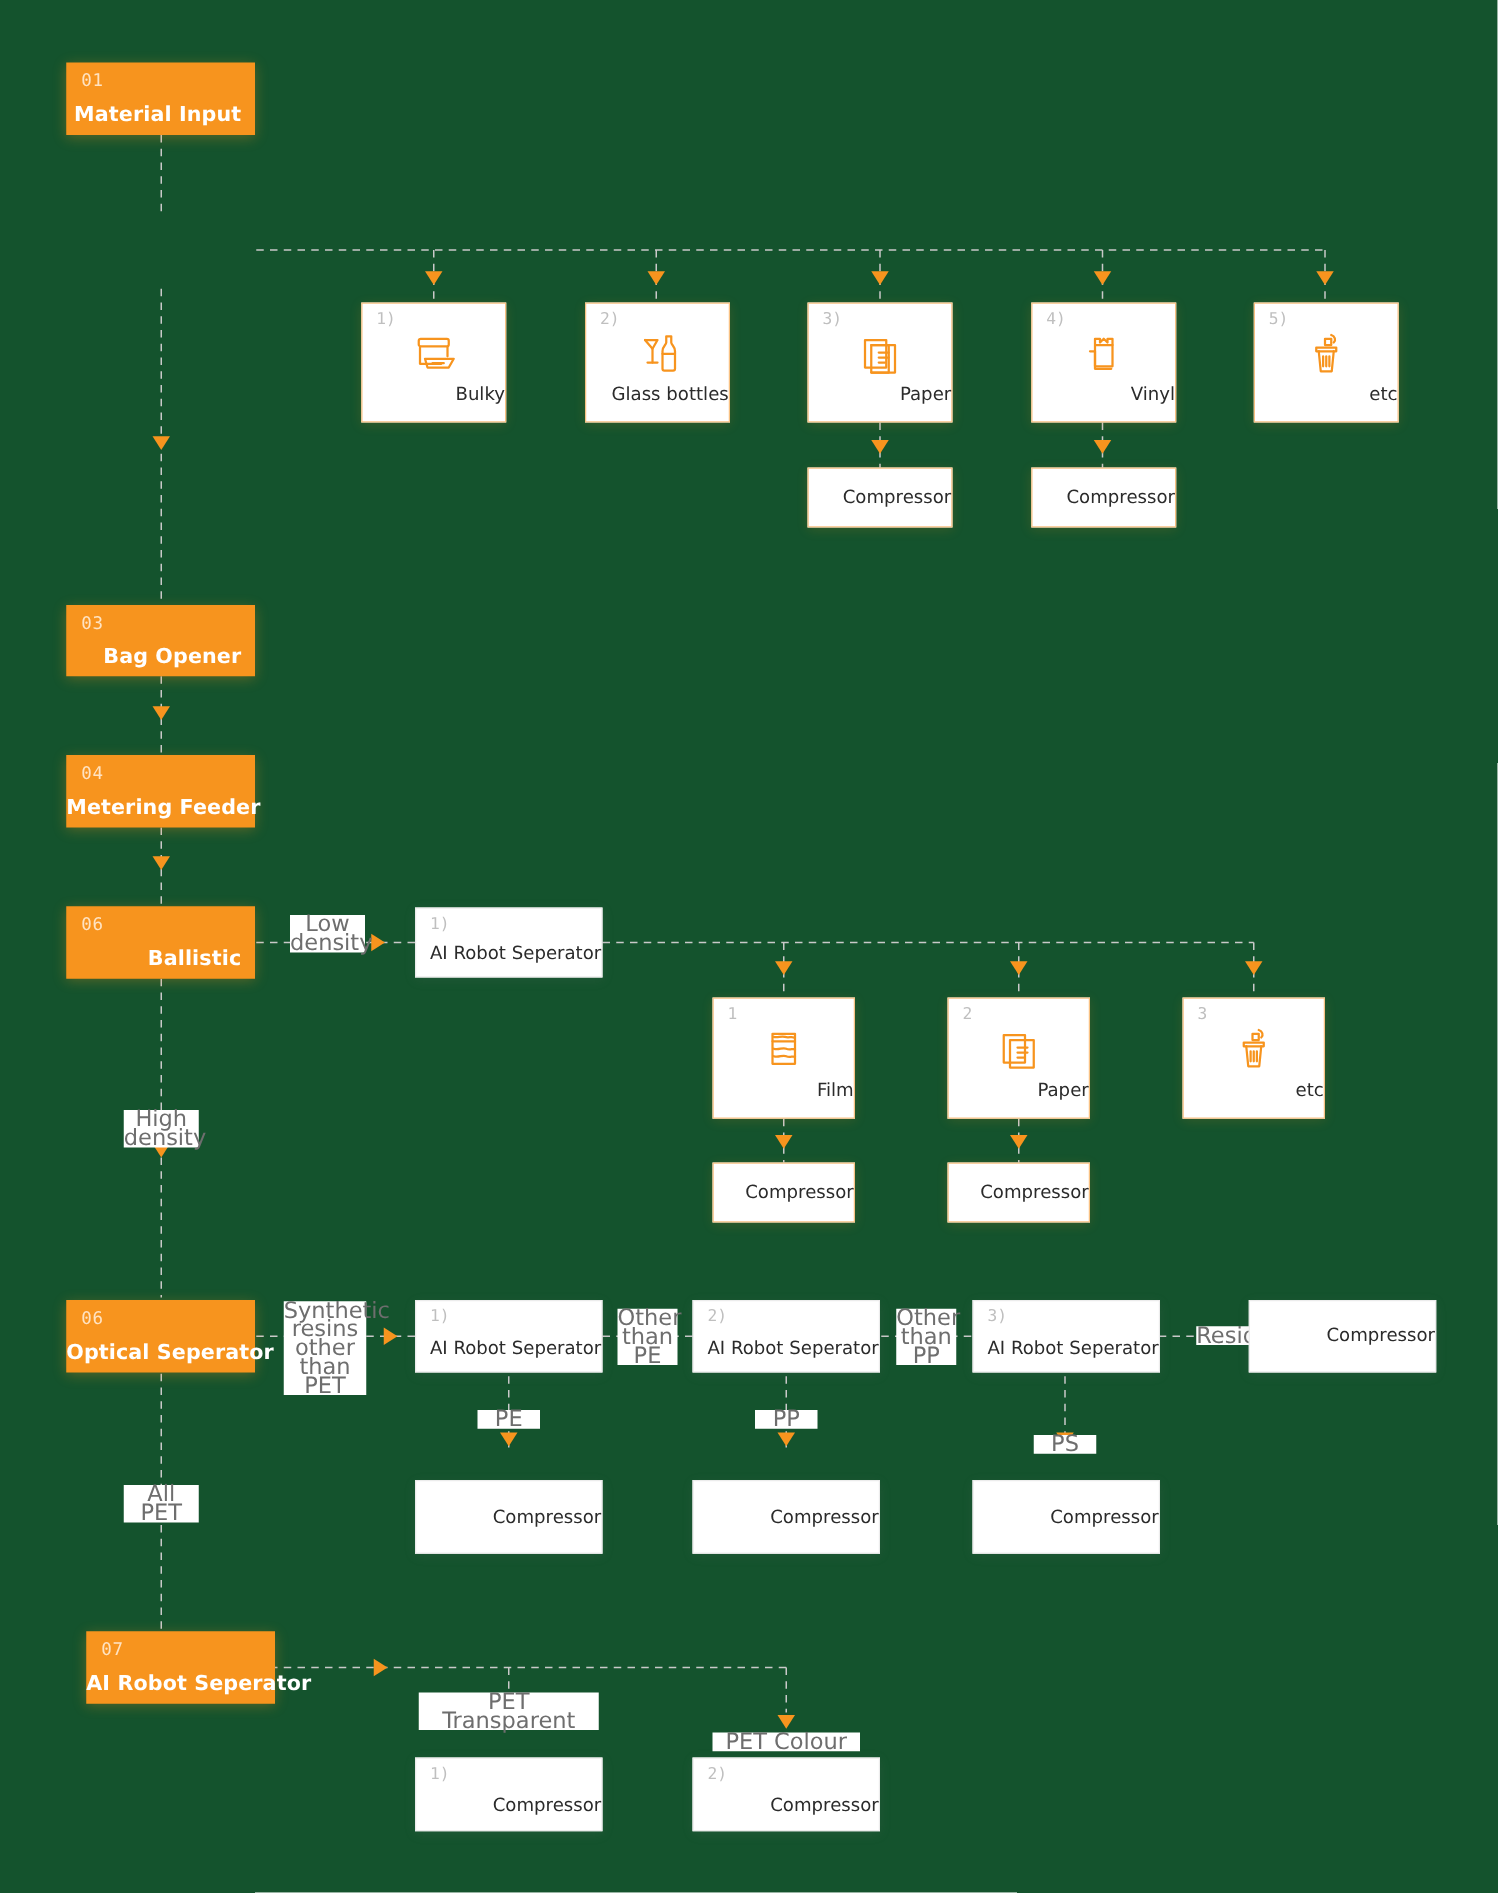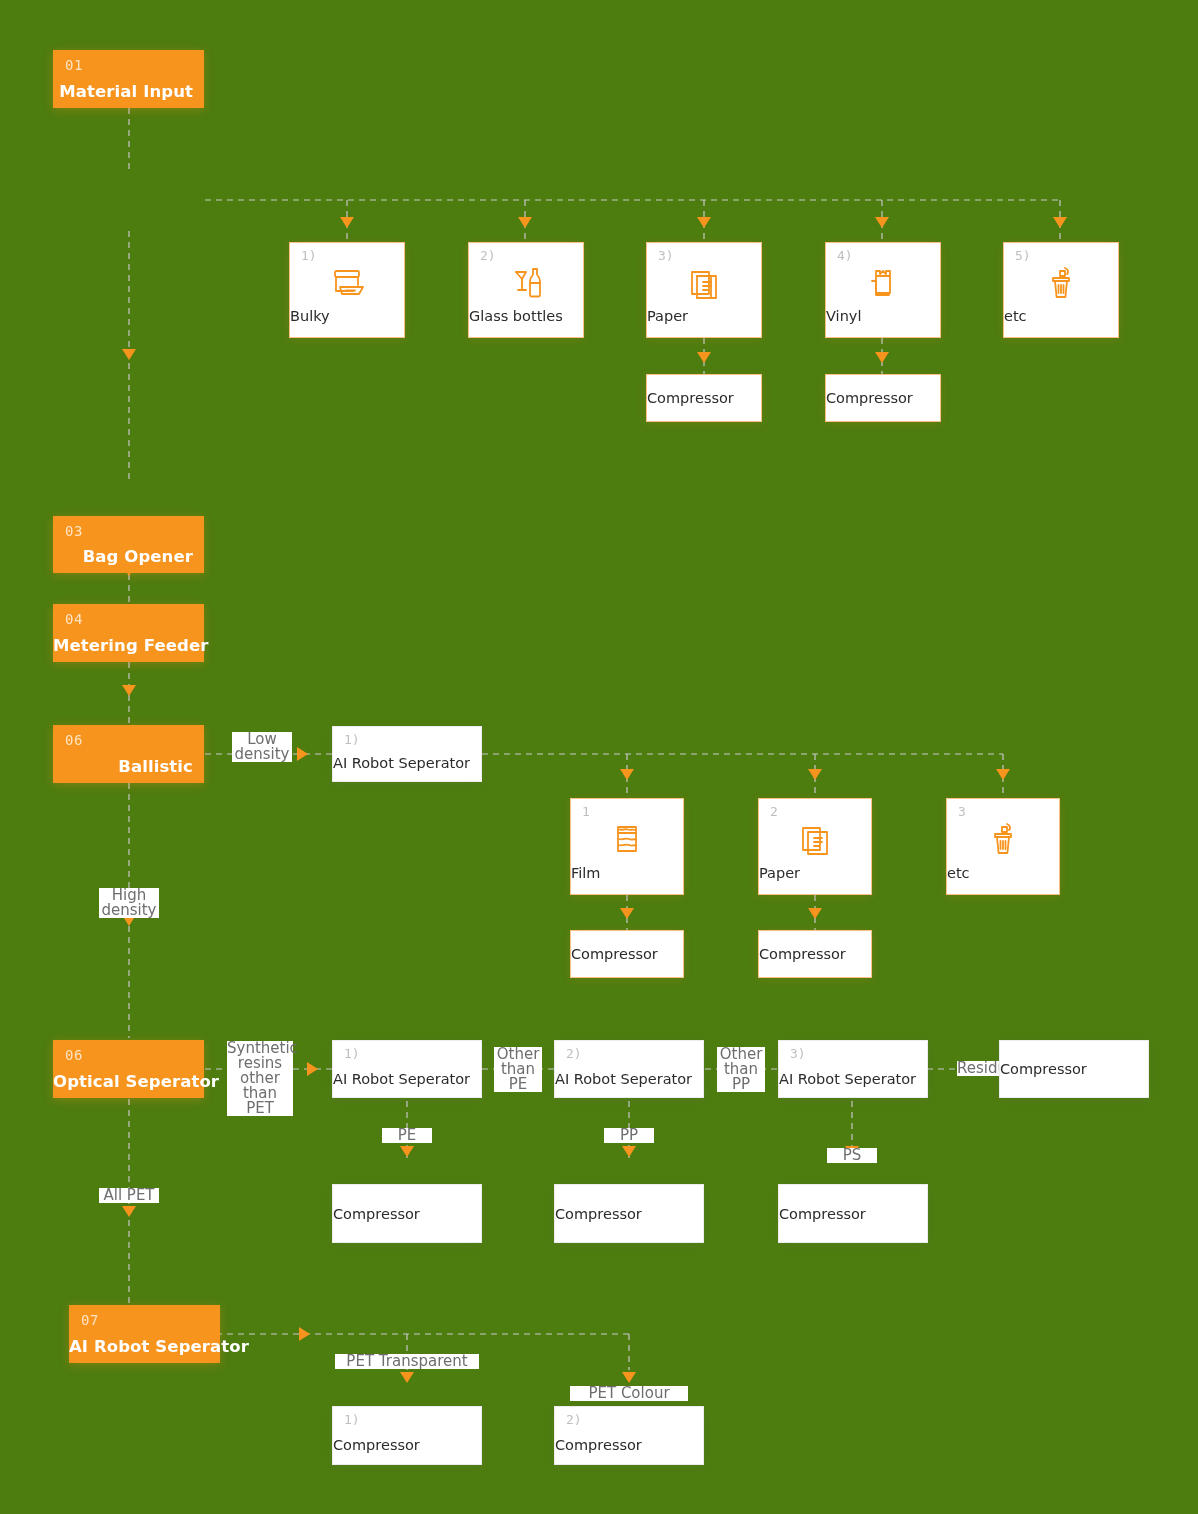--- a/index.html
+++ b/index.html
@@ -1,17 +1,17 @@
 <!DOCTYPE html>
 <html><head>
 <meta charset="utf-8">
 <style>
   html,body{margin:0;padding:0;background:#ffffff;}
   body{font-family:"DejaVu Sans","Liberation Sans",sans-serif;}
-  #stage{position:relative;width:1198px;height:1514px;overflow:hidden;background:#4d7c0f;}
+  #stage{position:relative;width:1198px;height:1514px;overflow:hidden;background:#14532d;}
   #svg-layer{position:absolute;left:0;top:0;width:1198px;height:1514px;}
 
   
   .mainbox{
     position:absolute;
     background:#F7941E;
     box-shadow:0 2px 10px rgba(247,148,30,0.30);
     box-sizing:border-box;
     color:#fff;
   }
@@ -33,33 +33,33 @@
     position:absolute;box-sizing:border-box;background:#ffffff;
     border:1px solid #ECECEC;
     box-shadow:0 2px 9px rgba(120,120,120,0.13);
   }
   .card.orange{border:1px solid #F8C183;box-shadow:0 2px 9px rgba(247,148,30,0.15);}
   .card .idx{
     position:absolute;left:11px;top:5px;font-size:13px;color:#BFBFBF;
     font-family:"DejaVu Sans Mono","Liberation Mono",monospace;
   }
   .card .lbl{
-    position:absolute;left:0;right:0;text-align:left;
+    position:absolute;left:0;right:0;text-align:right;
     font-size:14.5px;color:#2B2B2B;white-space:nowrap;
   }
   .card.textonly .lbl{top:50%;transform:translateY(-50%);}
   .card.icon .lbl{bottom:13px;}
   .card .ic{
     position:absolute;left:0;right:0;top:20px;text-align:center;height:46px;
   }
   .card .ic svg{display:inline-block;vertical-align:top;}
 
   
   .elabel{
-    position:absolute;font-size:15px;color:#6E6E6E;line-height:15px;
+    position:absolute;font-size:18px;color:#6E6E6E;line-height:15px;
     text-align:center;white-space:pre-line;background:#fff;
   }
 </style>
 </head>
 <body>
 
 <div id="stage">
 
   <svg id="svg-layer" viewBox="0 0 1198 1514">
     <defs></defs>
@@ -136,21 +136,21 @@
       <polygon points="622,1372 636,1372 629,1383"></polygon>
     </g>
   </svg>
 
   <div class="mainbox" style="left:53px;top:50px;width:151px;height:58px;">
     <span class="num">01</span>
     <span class="ttl">Material Input</span>
   </div>
 
 
-  <div class="mainbox" style="left:53px;top:484px;width:151px;height:57px;margin-top:32px;">
+  <div class="mainbox" style="left:53px;top:484px;width:151px;height:57px;">
     <span class="num">03</span>
     <span class="ttl">Bag Opener</span>
   </div>
 
   <div class="mainbox" style="left:53px;top:604px;width:151px;height:58px;">
     <span class="num">04</span>
     <span class="ttl">Metering Feeder</span>
   </div>
 
   <div class="mainbox" style="left:53px;top:725px;width:151px;height:58px;">

